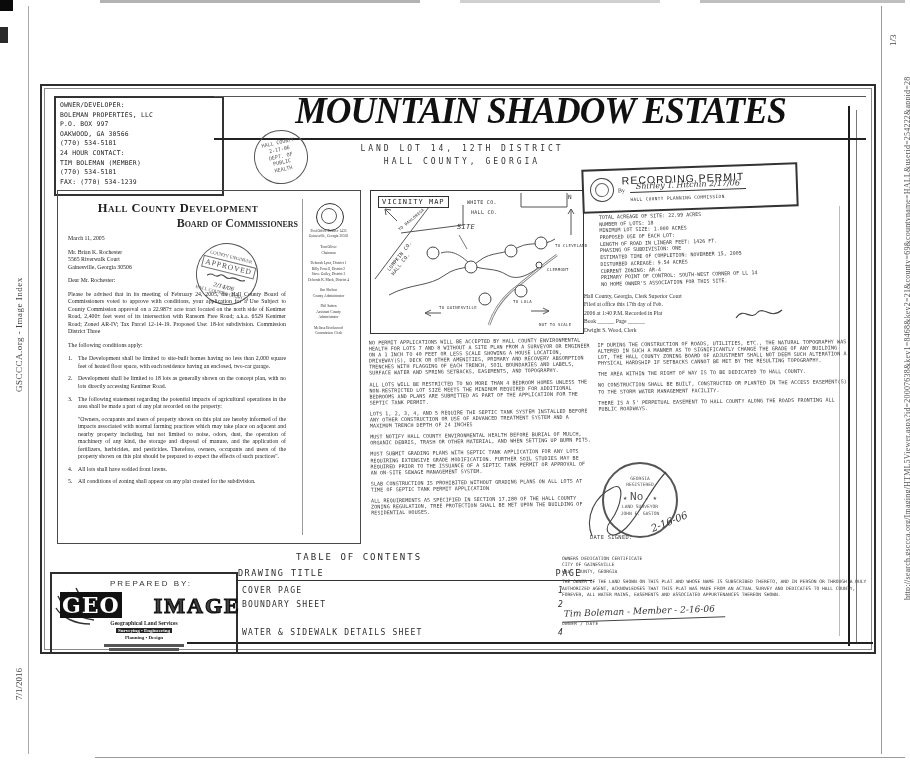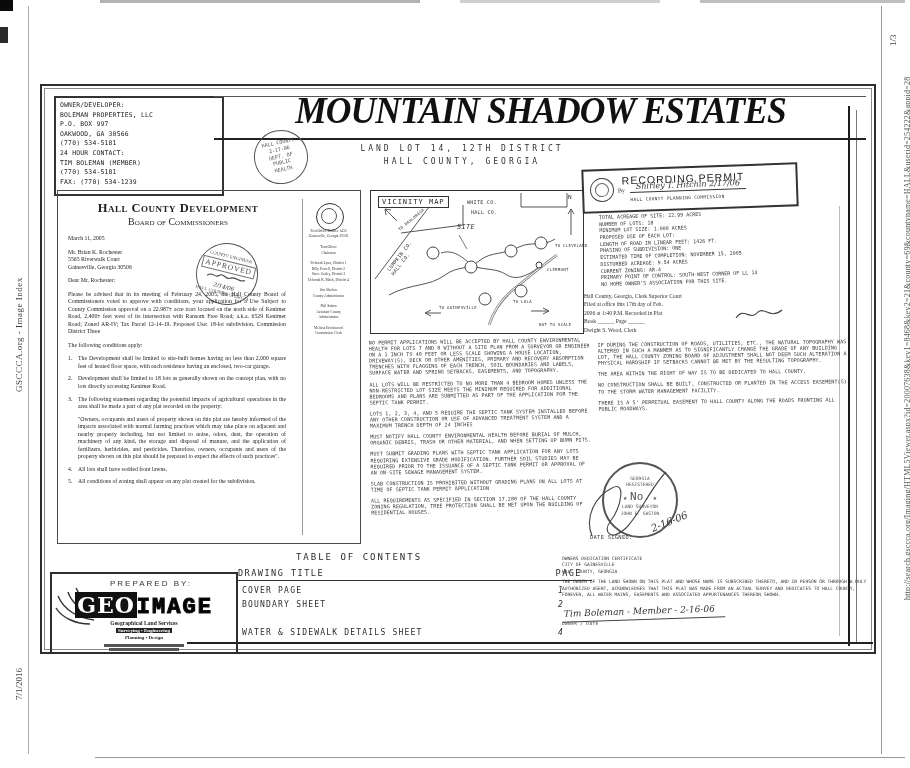--- a/index.html
+++ b/index.html
@@ -46,21 +46,21 @@
   .rec-seal-inner{left:4px;top:4px;width:12px;height:12px;border:1px solid #666;border-radius:50%;}
   .rec-title{left:38px;top:4px;font-size:10.5px;letter-spacing:1px;color:#222;
     font-family:"Liberation Sans",sans-serif;}
   .rec-by{left:34px;top:17px;font-size:6px;color:#333;}
   .rec-sig{left:46px;top:12px;font-size:8px;border-bottom:1px solid #333;padding:0 6px 1px;}
   .rec-org{left:46px;top:27px;font-size:4.4px;letter-spacing:.4px;color:#333;}
   
   .letter{left:15px;top:104px;width:302px;height:352px;border:1.5px solid #4a4a4a;}
   .letter-org{left:0;top:10px;width:240px;text-align:center;font-size:12.5px;font-weight:bold;
     letter-spacing:.5px;color:#1f1f1f;font-variant:small-caps;}
-  .letter-dept{left:0;top:25px;width:240px;text-align:center;font-size:10px;font-weight:normal;
+  .letter-dept{left:0;top:25px;width:240px;text-align:right;font-size:12px;font-weight:bold;
     font-variant:small-caps;color:#2a2a2a;}
   .letter-main{left:10px;top:44px;width:218px;font-size:5.8px;line-height:1.3;color:#1d1d1d;}
   .letter-main p{margin:0 0 6px;text-align:justify;}
   .cond{display:flex;margin:0 0 5px;}
   .cond .n{width:10px;flex:none;}
   .cond .t{flex:1;text-align:justify;}
   .quote{margin:0 0 5px 10px;text-align:justify;}
   .letter-side{left:244px;top:8px;width:52px;height:336px;border-left:1px solid #999;
     text-align:center;font-size:3.6px;line-height:1.5;color:#333;padding-top:30px;box-sizing:border-box;}
   .ga-seal{left:258px;top:12px;width:26px;height:26px;border:1.4px solid #333;border-radius:50%;}
@@ -92,22 +92,22 @@
   .date-hw{left:608px;top:430px;font-size:10px;transform:rotate(-22deg);}
   .sig-squiggle{stroke:#444;fill:none;stroke-width:1.1;}
   
   .band-line{left:145px;top:556px;width:686px;height:2px;background:#222;}
   .prepared-box{left:8px;top:466px;width:184px;height:88px;border:2px solid #2e2e2e;margin-top:20px;}
   .prepared-label{left:58px;top:5px;font-size:8px;letter-spacing:2px;color:#333;
     font-family:"Liberation Sans",sans-serif;}
   .logo-row{left:8px;top:18px;width:168px;text-align:center;white-space:nowrap;}
   .logo-geo{font-size:22px;font-weight:bold;color:#fff;background:#111;padding:0 2px;
     letter-spacing:1px;font-family:"DejaVu Serif",serif;}
-  .logo-image{font-size:22px;font-weight:bold;color:#000000;-webkit-text-stroke:1.2px #111;
-    letter-spacing:2px;font-family:Liberation Mono, monospace;}
+  .logo-image{font-size:22px;font-weight:bold;color:#404040;-webkit-text-stroke:1.2px #111;
+    letter-spacing:2px;font-family:Liberation Serif, serif;padding-left:32px;}
   .logo-tag1{left:0;top:46px;width:184px;text-align:center;font-size:5.6px;font-weight:bold;color:#222;}
   .logo-tag2{left:0;top:54px;width:184px;text-align:center;font-size:5px;font-weight:bold;
     color:#fff;}
   .logo-tag2 span{background:#222;padding:0 2px;}
   .logo-tag3{left:0;top:61px;width:184px;text-align:center;font-size:5px;font-weight:bold;color:#222;}
   .addr-bar{left:52px;width:80px;height:2.5px;background:#555;}
   
   .toc{left:192px;top:462px;width:362px;height:96px;}
   .toc-title{left:0;top:4px;width:250px;text-align:center;font-size:9px;letter-spacing:2px;color:#2a2a2a;}
   .toc-head{left:4px;top:20px;width:354px;border-bottom:1.4px solid #333;font-size:8.5px;

